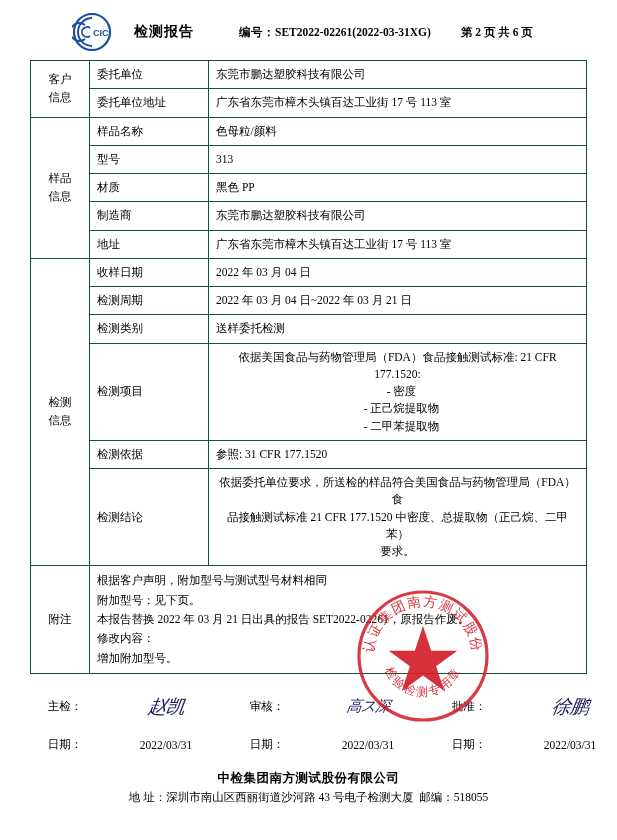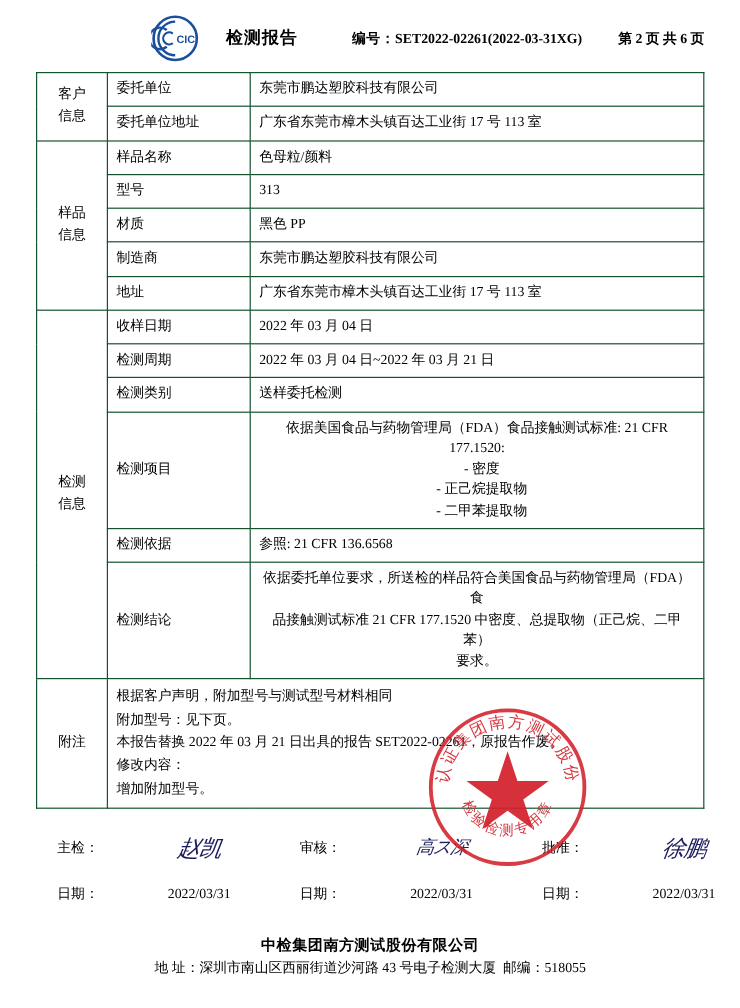--- a/index.html
+++ b/index.html
@@ -23,21 +23,20 @@
     padding: 0 30px;
   }
 
   
   .header {
     display: flex;
     align-items: center;
     height: 56px;
     padding-top: 8px;
     box-sizing: border-box;
-    justify-content: flex-end;
   }
   .logo {
     width: 40px;
     height: 40px;
     flex: 0 0 40px;
     margin-left: 42px;
     position: relative;
   }
   .logo svg { display: block; }
   .hdr-title {
@@ -136,21 +135,21 @@
     left: 355px;
     top: 588px;
     width: 136px;
     height: 136px;
     pointer-events: none;
   }
 
   
   .footer {
     text-align: center;
-    margin-top: 14px;
+    margin-top: 4px;
     font-size: 11.5px;
     line-height: 1.62;
   }
   .footer .company { font-weight: bold; font-size: 12.5px; letter-spacing: 0.5px; }
   .footer a { color: #1a1aee; text-decoration: underline; }
 </style>
 </head>
 <body>
 
 <div class="page">
@@ -234,21 +233,21 @@
       <td class="val cell-multiline">
         <div>依据美国食品与药物管理局（FDA）食品接触测试标准: 21 CFR</div>
         <div>177.1520:</div>
         <div class="indent-dash">- 密度</div>
         <div class="indent-dash">- 正己烷提取物</div>
         <div class="indent-dash">- 二甲苯提取物</div>
       </td>
     </tr>
     <tr>
       <td class="key">检测依据</td>
-      <td class="val">参照: 21 CFR 136.6568</td>
+      <td class="val">参照: 31 CFR 177.1520</td>
     </tr>
     <tr>
       <td class="key">检测结论</td>
       <td class="val cell-multiline">
         <div>依据委托单位要求，所送检的样品符合美国食品与药物管理局（FDA）食</div>
         <div>品接触测试标准 21 CFR 177.1520 中密度、总提取物（正己烷、二甲苯）</div>
         <div>要求。</div>
       </td>
     </tr>
 

